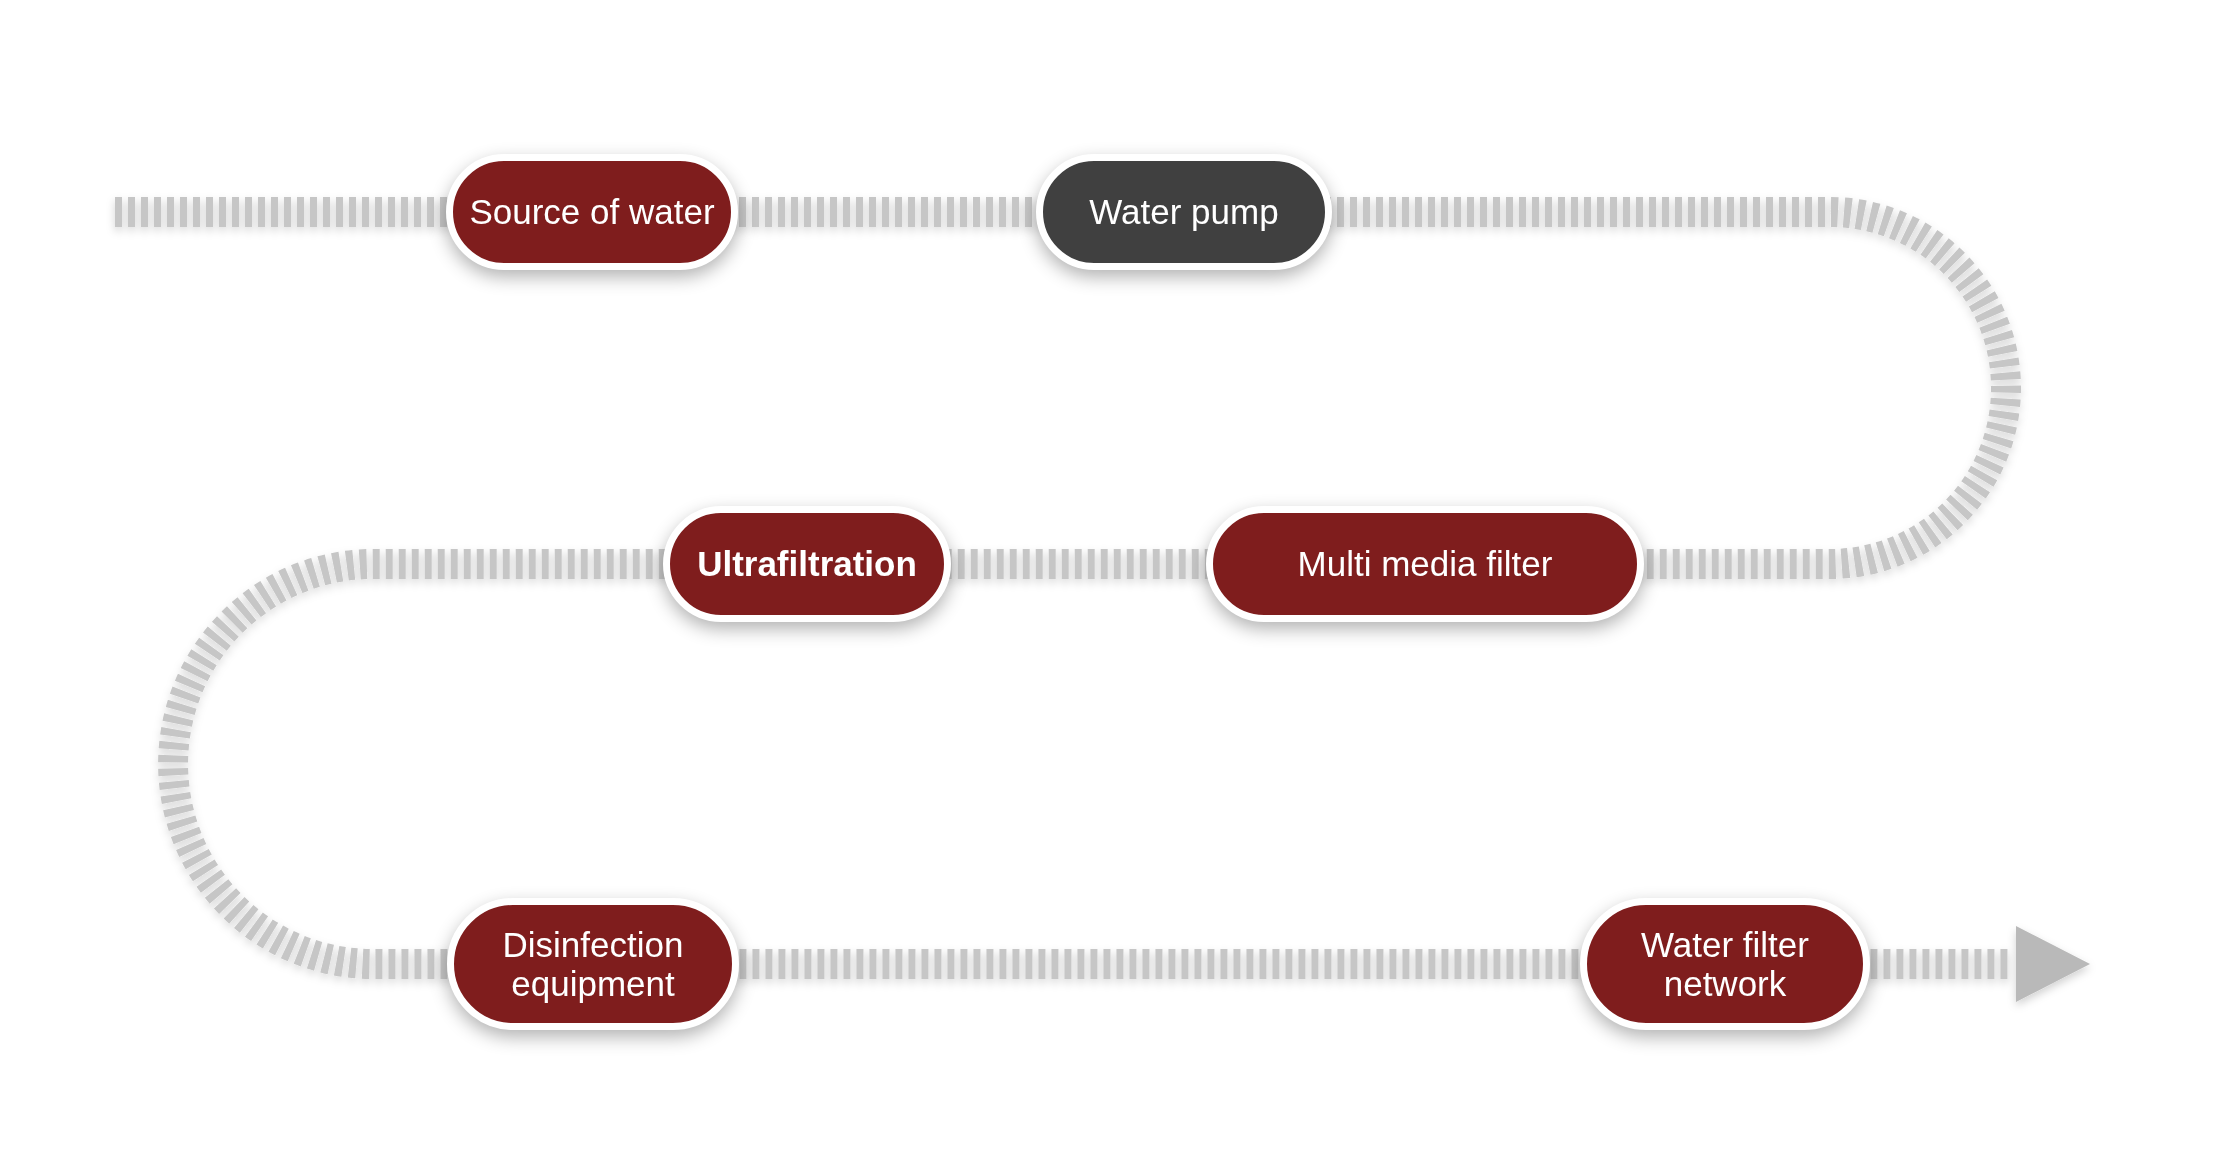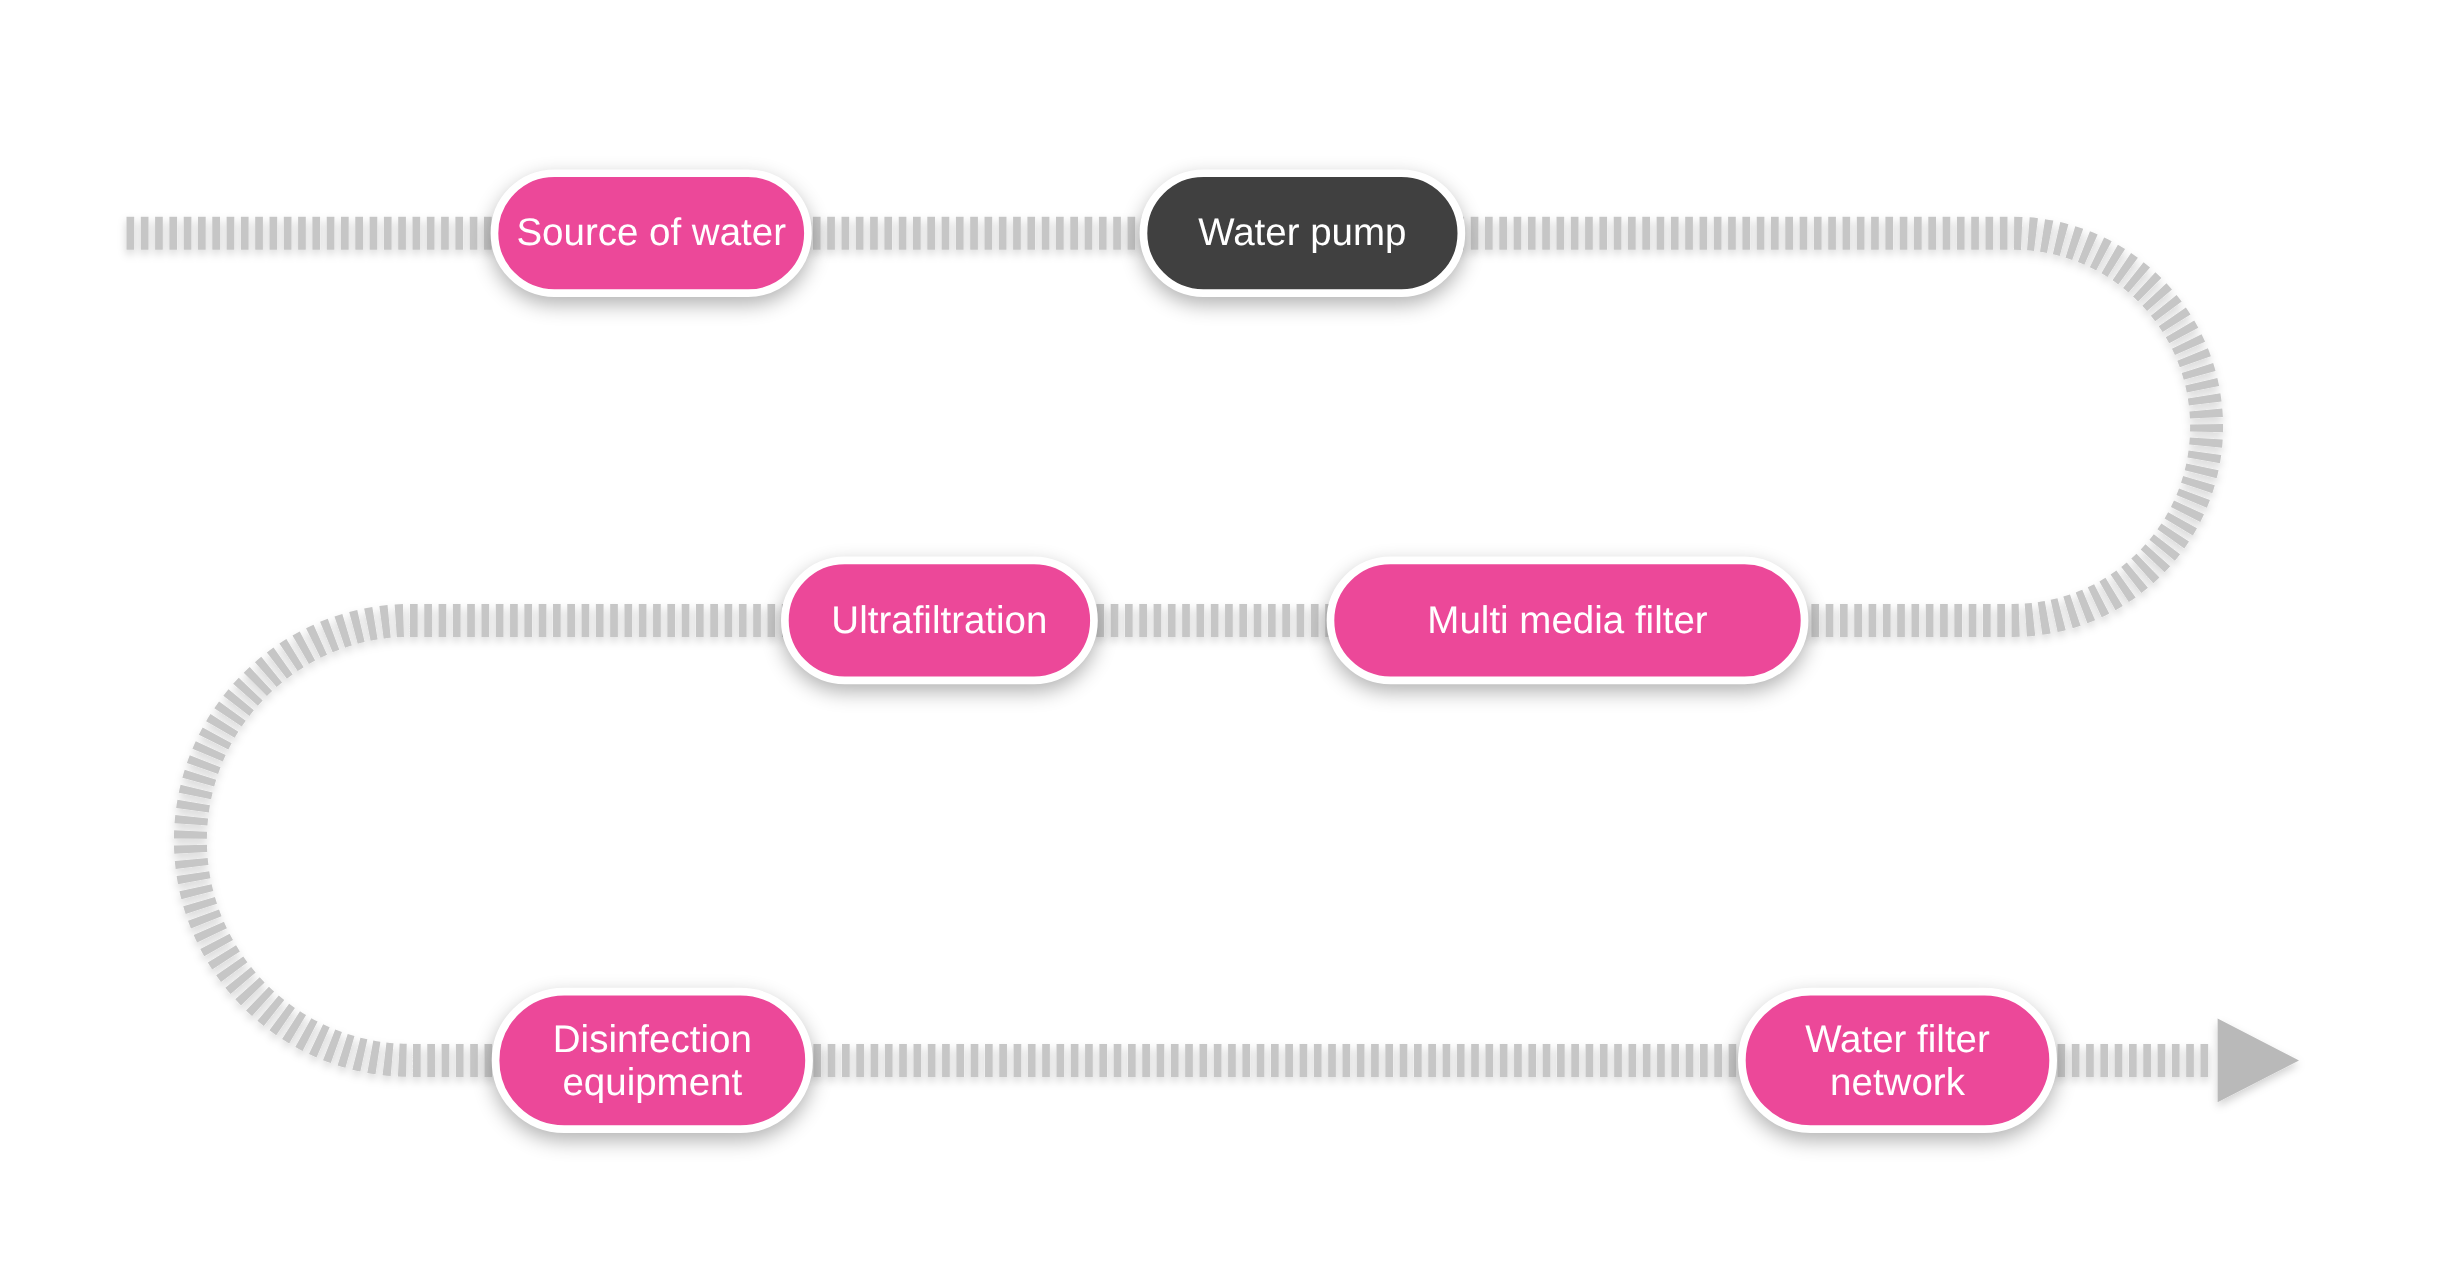--- a/index.html
+++ b/index.html
@@ -18,21 +18,21 @@
     position: absolute;
     display: flex;
     align-items: center;
     justify-content: center;
     border-radius: 999px;
     border: 7px solid #ffffff;
     box-shadow: 0 7px 18px rgba(0,0,0,0.30);
     box-sizing: border-box;
     text-align: center;
   }
-  .node.primary { background: #ec4899; }
+  .node.primary { background: #7f1d1d; }
   .node.gray    { background: #404040; }
 
   .node-label {
     color: #ffffff;
     font-size: 35px;
     line-height: 1.12;
     padding: 0 14px;
   }
   .node.nowrap .node-label { white-space: nowrap; }
 </style>
@@ -58,21 +58,21 @@
   </div>
 
   <div class="node gray nowrap" style="left:1036px; top:154px; width:296px; height:116px;">
     <span class="node-label">Water pump</span>
   </div>
 
   <div class="node primary nowrap" style="left:1206px; top:506px; width:438px; height:116px;">
     <span class="node-label">Multi media filter</span>
   </div>
 
-  <div class="node primary nowrap" style="left:710px; top:506px; width:288px; height:116px;">
+  <div class="node primary nowrap" style="left:663px; top:506px; width:288px; height:116px;font-weight:bold;">
     <span class="node-label">Ultrafiltration</span>
   </div>
 
   <div class="node primary" style="left:447px; top:898px; width:292px; height:132px;">
     <span class="node-label">Disinfection equipment</span>
   </div>
 
 
   <div class="node primary" style="left:1580px; top:898px; width:290px; height:132px;">
     <span class="node-label">Water filter network</span>

